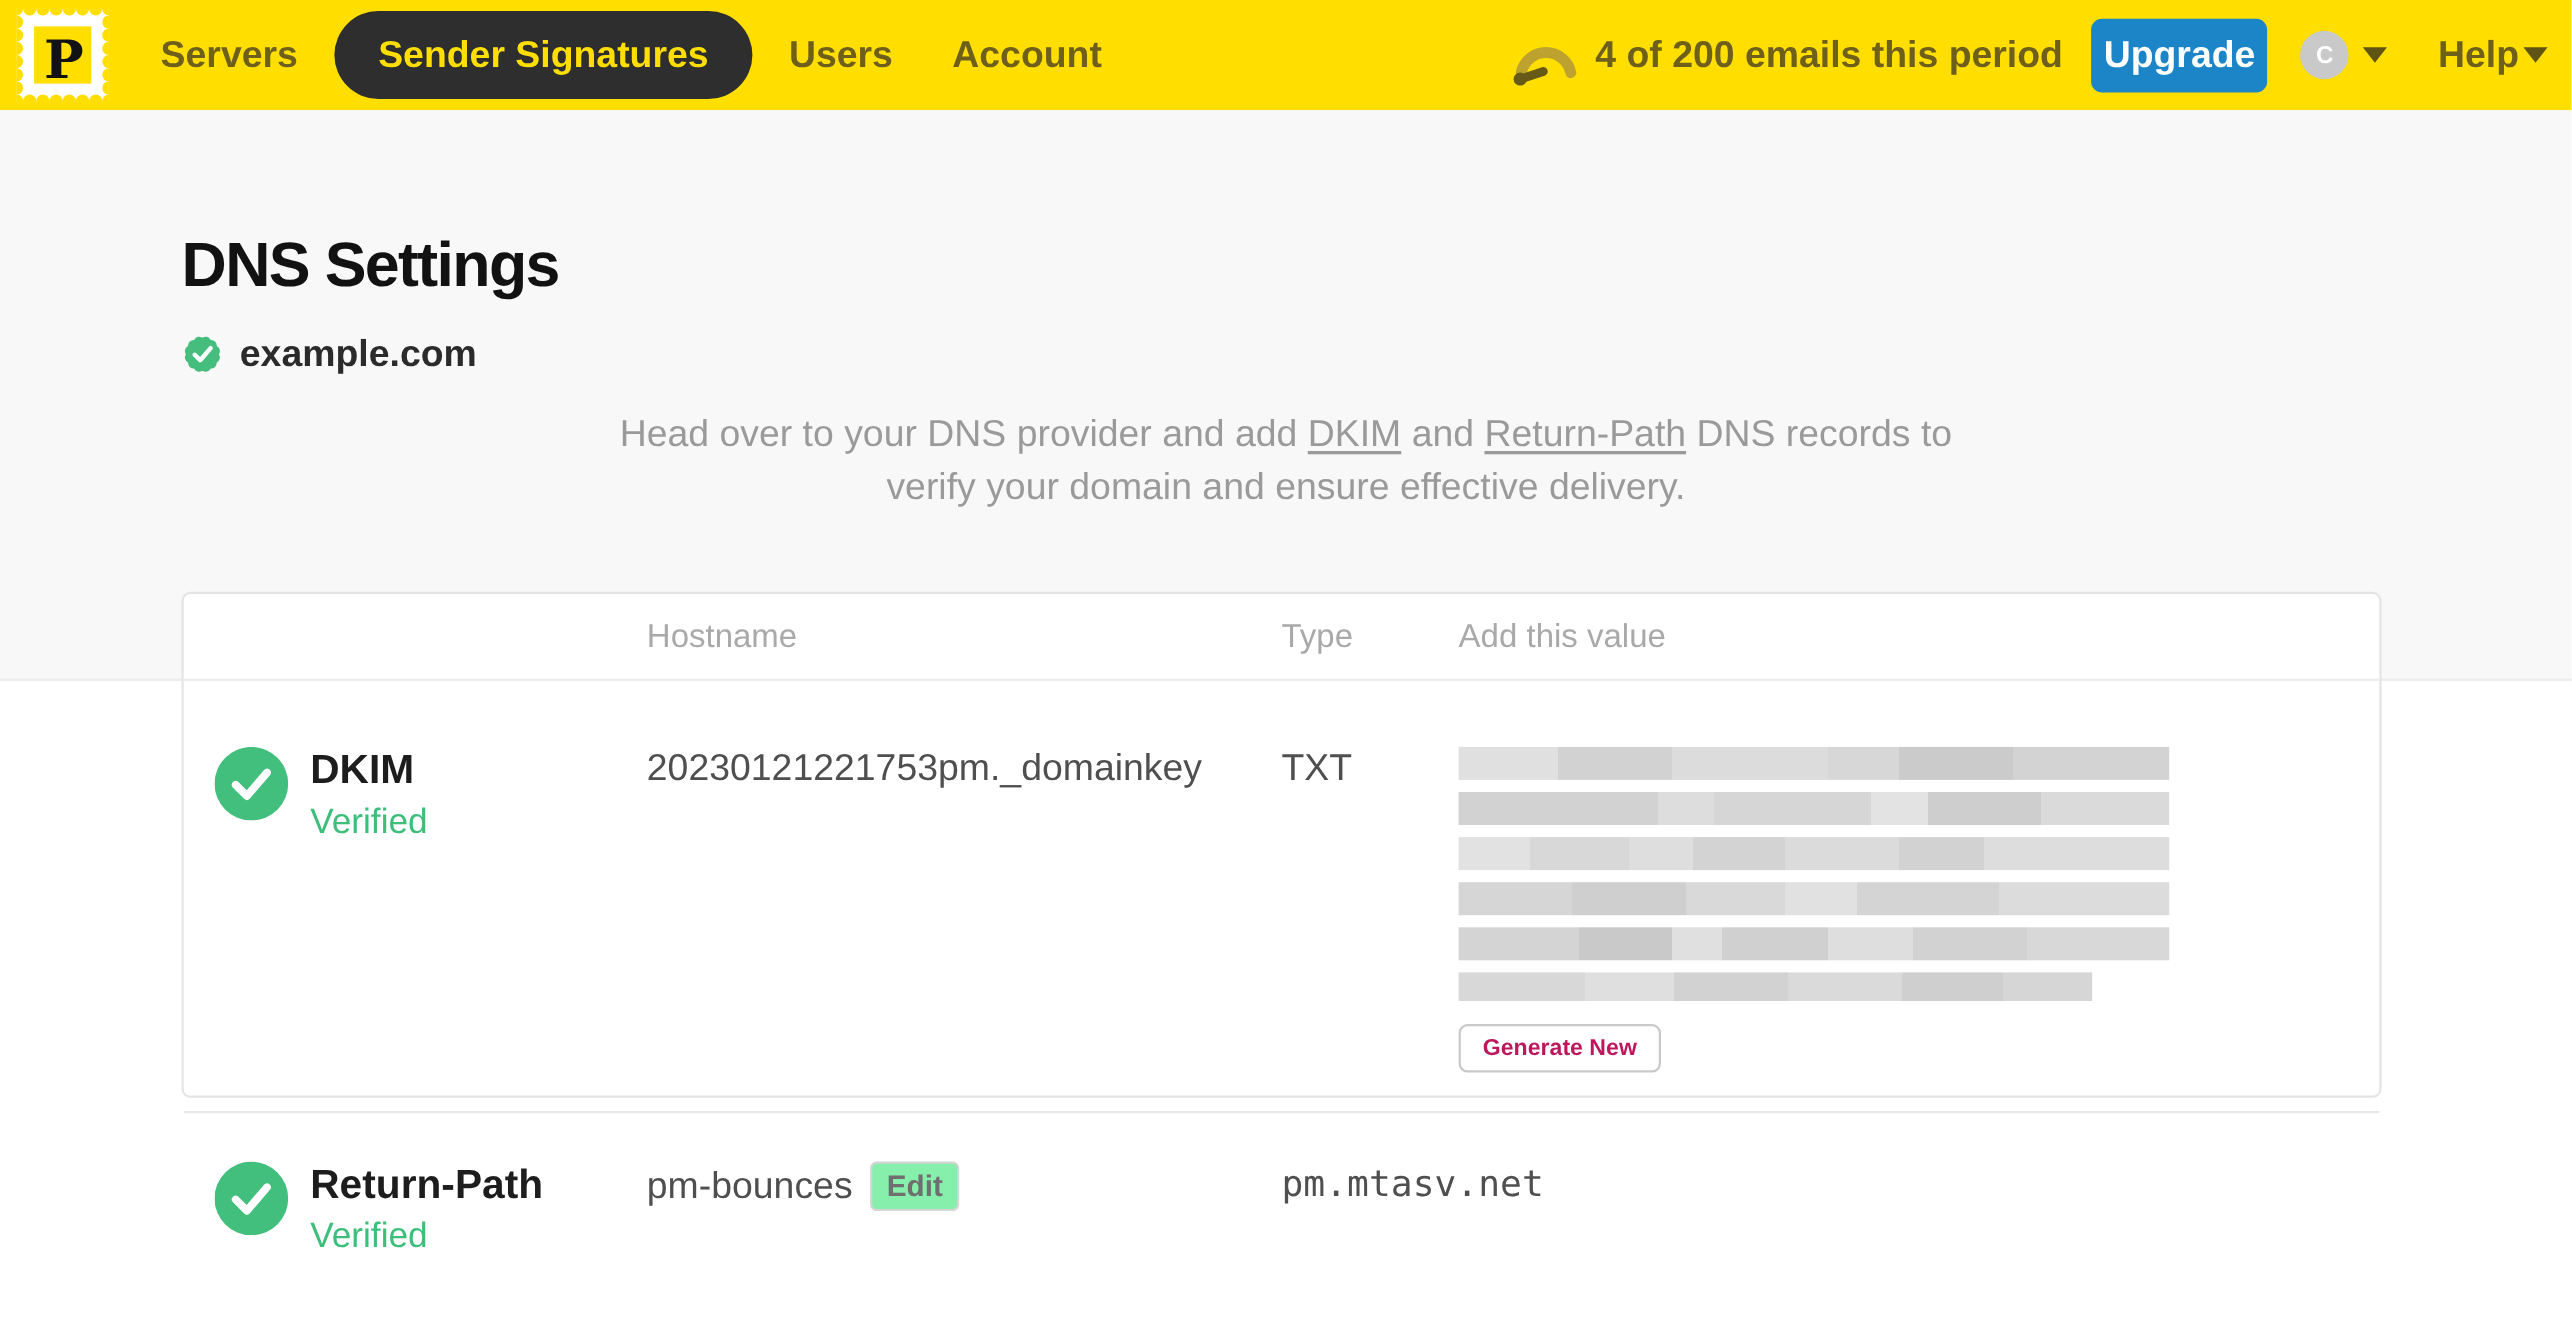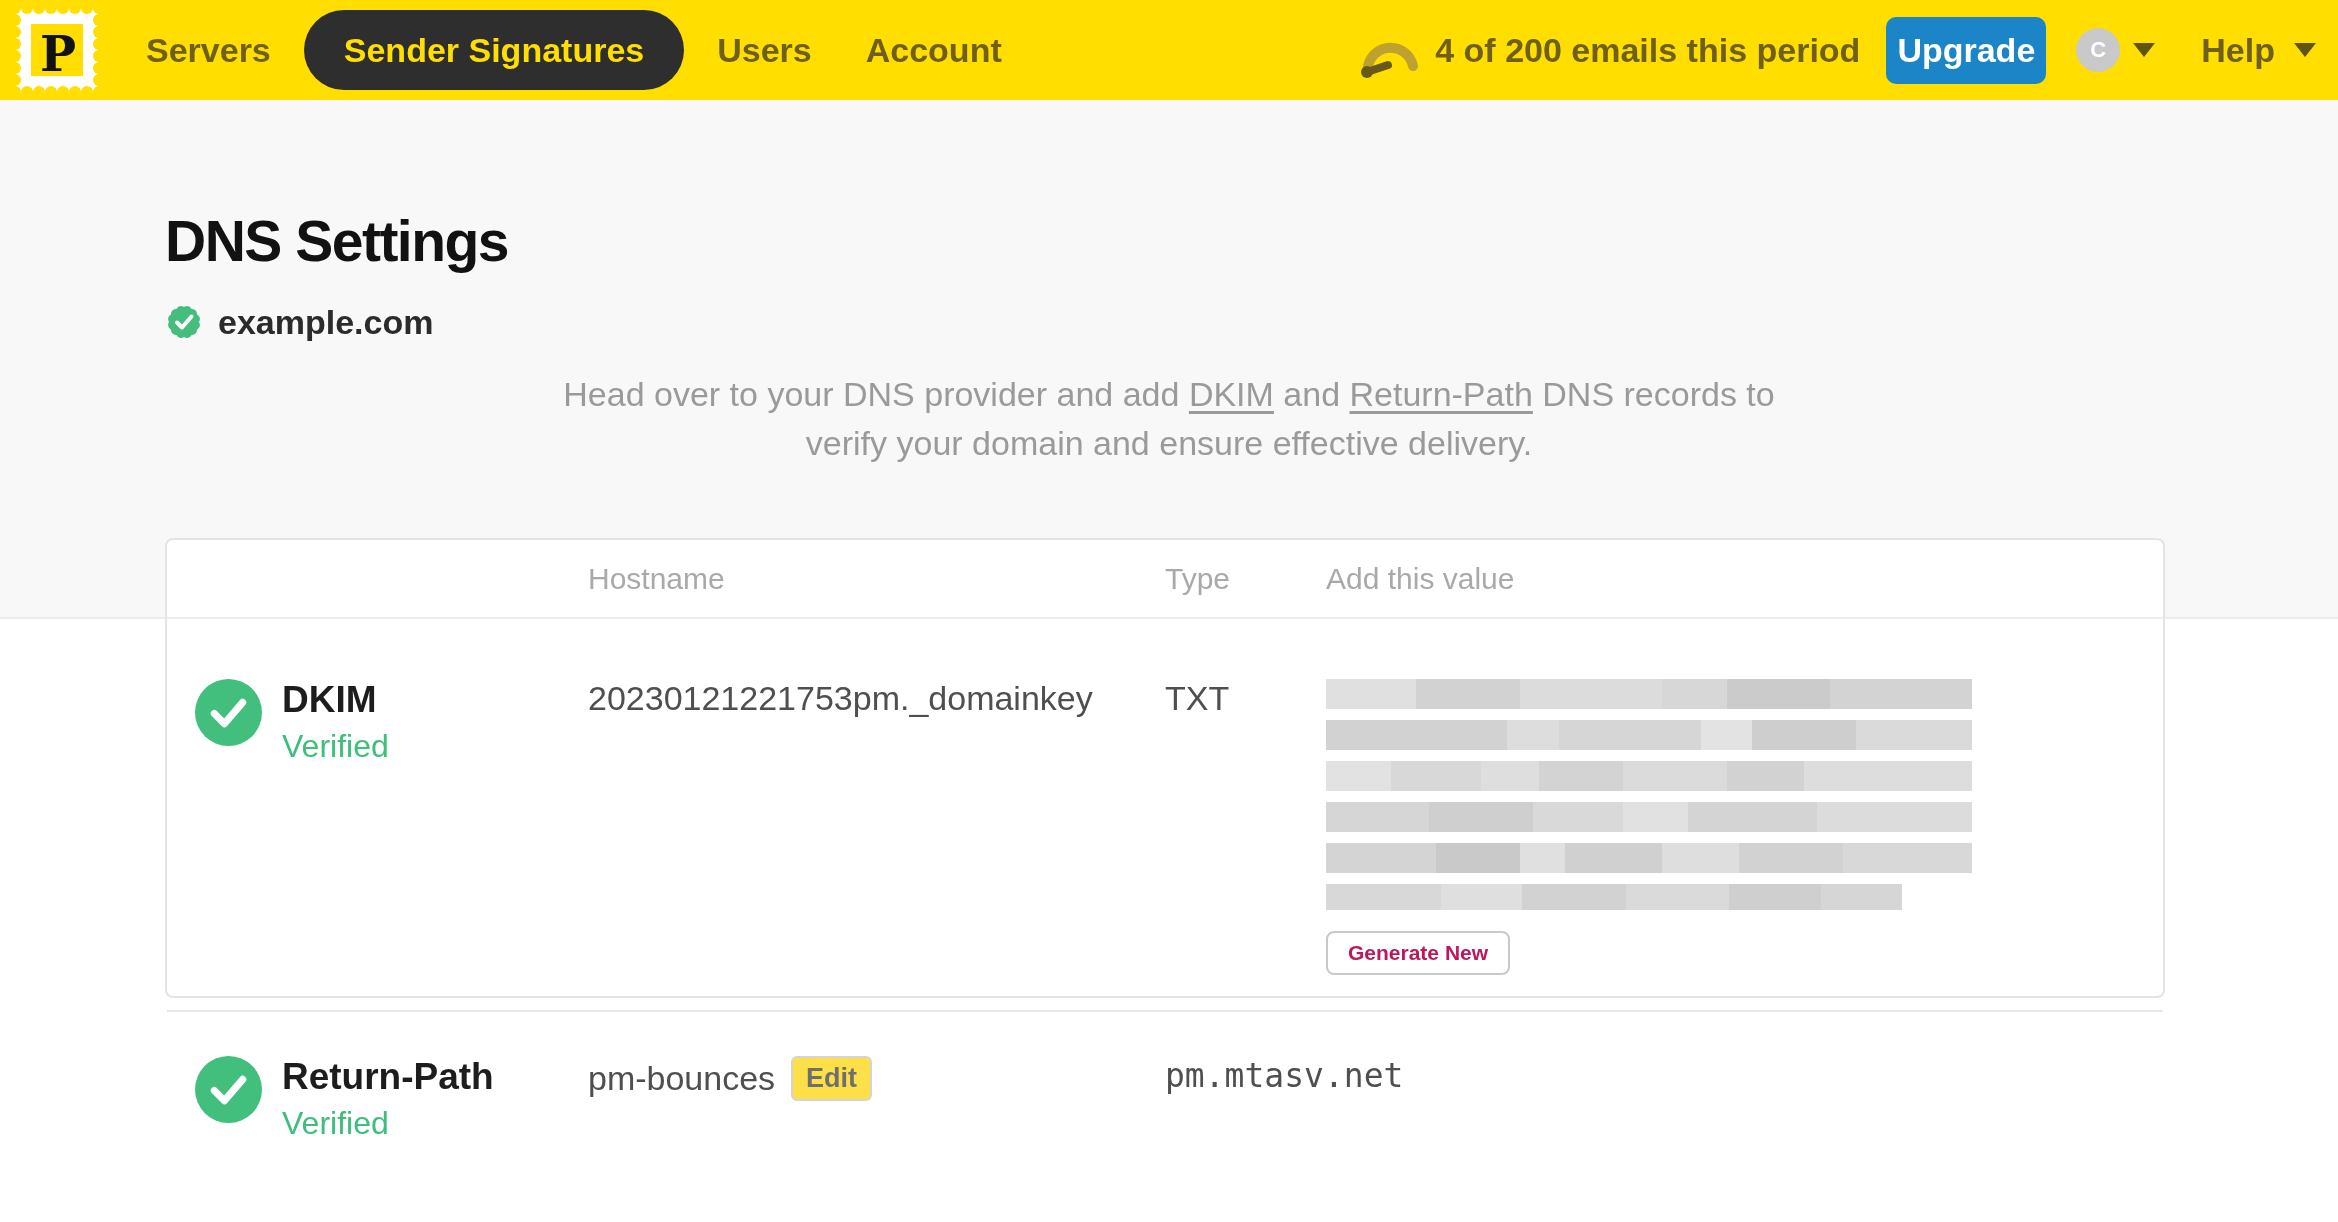--- a/index.html
+++ b/index.html
@@ -18,21 +18,21 @@
   .gauge { width:62px; height:56px; margin-right:14px; }
   .usage { font-size:34px; font-weight:bold; color:#6e5f1b; margin-right:26px; white-space:nowrap; }
   .upgrade-btn { background:#1B85C8; color:#fff; font-weight:bold; font-size:34px; border:none;
                  border-radius:10px; padding:14px 11px; margin-right:30px; cursor:pointer;
                  font-family:"Liberation Sans","DejaVu Sans",sans-serif; }
   .account { display:flex; align-items:center; gap:13px; margin-right:46px; cursor:pointer; }
   .avatar { width:44px; height:44px; border-radius:50%; background:#c9c9c9; color:#fff; font-weight:bold;
             font-size:22px; display:flex; align-items:center; justify-content:center; }
   .caret { width:0; height:0; border-left:11px solid transparent; border-right:11px solid transparent;
            border-top:14px solid #5f5414; }
-  .help { display:flex; align-items:center; gap:19px; cursor:pointer; }
+  .help { display:flex; align-items:center; gap:4px; cursor:pointer; }
   .help-label { font-size:34px; font-weight:bold; color:#6e5f1b; }
 
   
   .bg-top { position:absolute; top:100px; left:0; width:100%; height:519px; background:#f8f8f8;
             border-bottom:2px solid #ececec; z-index:0; }
 
   
   .page-title { position:absolute; left:165px; top:208px; font-size:57px; font-weight:bold;
                 letter-spacing:-1.5px; color:#121212; z-index:1; }
   .domain-row { position:absolute; left:163px; top:301px; display:flex; align-items:center; gap:13px; z-index:1; }
@@ -67,21 +67,21 @@
   .bar.b1 { background:linear-gradient(90deg,#e0e0e0 0 14%,#d2d2d2 0 30%,#dcdcdc 0 52%,#d7d7d7 0 62%,#cbcbcb 0 78%,#d3d3d3 0 100%); }
   .bar.b2 { background:linear-gradient(90deg,#d2d2d2 0 28%,#dddddd 0 36%,#d6d6d6 0 58%,#e3e3e3 0 66%,#cecece 0 82%,#dadada 0 100%); }
   .bar.b3 { background:linear-gradient(90deg,#e2e2e2 0 10%,#d8d8d8 0 24%,#dedede 0 33%,#d3d3d3 0 46%,#dbdbdb 0 62%,#d2d2d2 0 74%,#dddddd 0 100%); }
   .bar.b4 { background:linear-gradient(90deg,#d6d6d6 0 16%,#cfcfcf 0 32%,#d9d9d9 0 46%,#e1e1e1 0 56%,#d4d4d4 0 76%,#dcdcdc 0 100%); }
   .bar.b5 { background:linear-gradient(90deg,#d4d4d4 0 17%,#c9c9c9 0 30%,#e0e0e0 0 37%,#d0d0d0 0 52%,#dedede 0 64%,#d2d2d2 0 80%,#d8d8d8 0 100%); }
   .bar.b6 { width:576px; height:26px; background:linear-gradient(90deg,#d8d8d8 0 20%,#dfdfdf 0 34%,#d2d2d2 0 52%,#dadada 0 70%,#cfcfcf 0 86%,#d6d6d6 0 100%); }
 
   .generate-btn { margin-top:10px; background:#fff; border:2px solid #c9c9c9; border-radius:8px;
                   padding:8px 20px; font-size:21px; font-weight:bold; color:#be185d; cursor:pointer;
                   font-family:"Liberation Sans","DejaVu Sans",sans-serif; }
-  .edit-btn { background:#fde047; border:2px solid #d4d4d4; border-radius:6px; padding:5px 13px;
+  .edit-btn { background:#86efac; border:2px solid #d4d4d4; border-radius:6px; padding:5px 13px;
               font-size:27px; font-weight:bold; color:#6f6f6f; cursor:pointer;
               font-family:"Liberation Sans","DejaVu Sans",sans-serif; }
 </style>
 </head>
 <body>
 
 <div class="app">
 
   <header class="navbar">
     <a class="logo">

